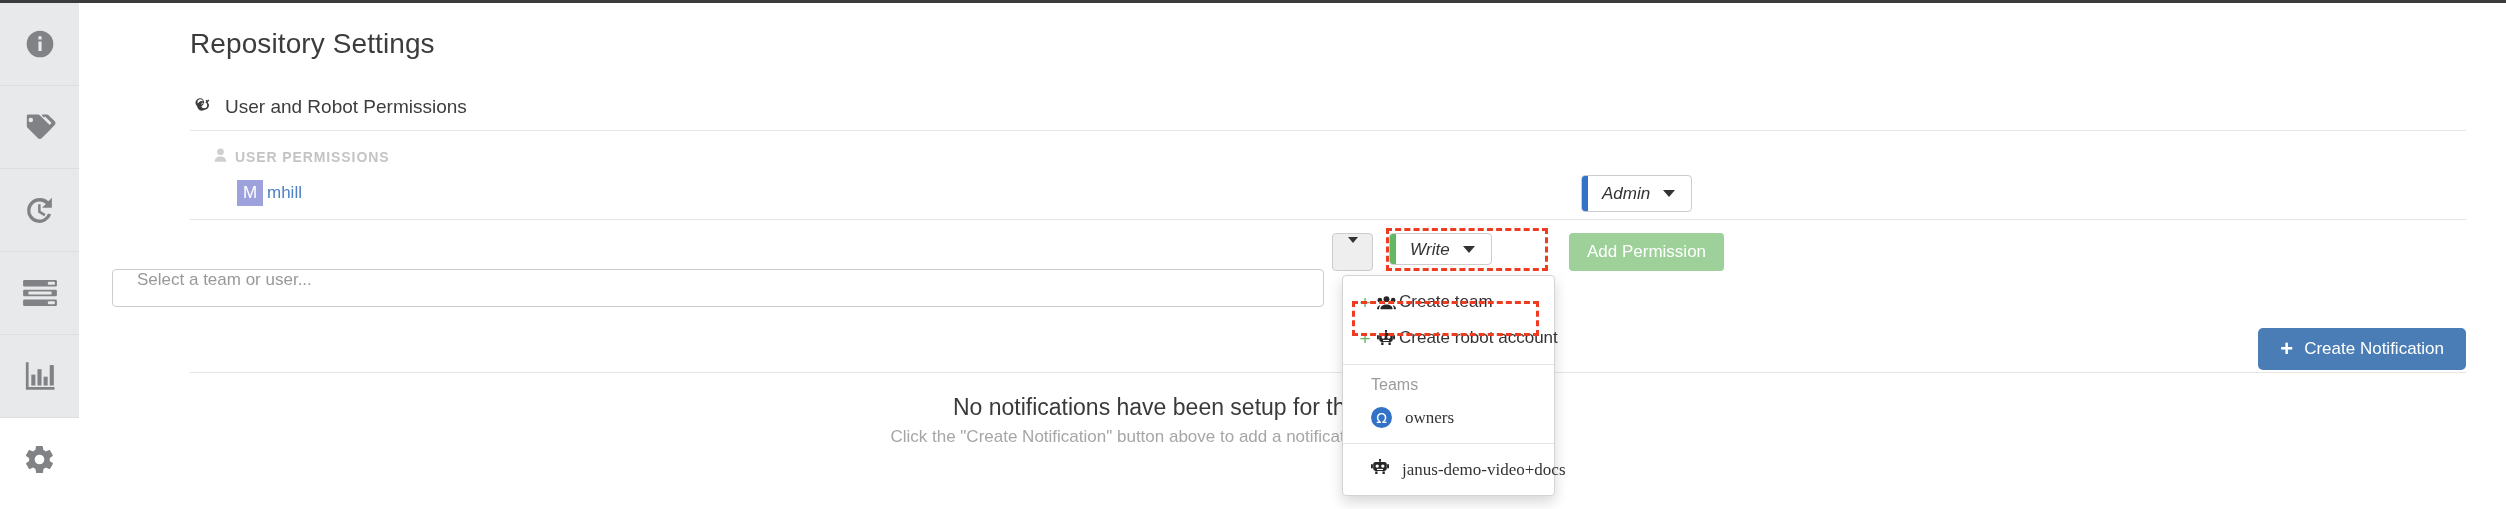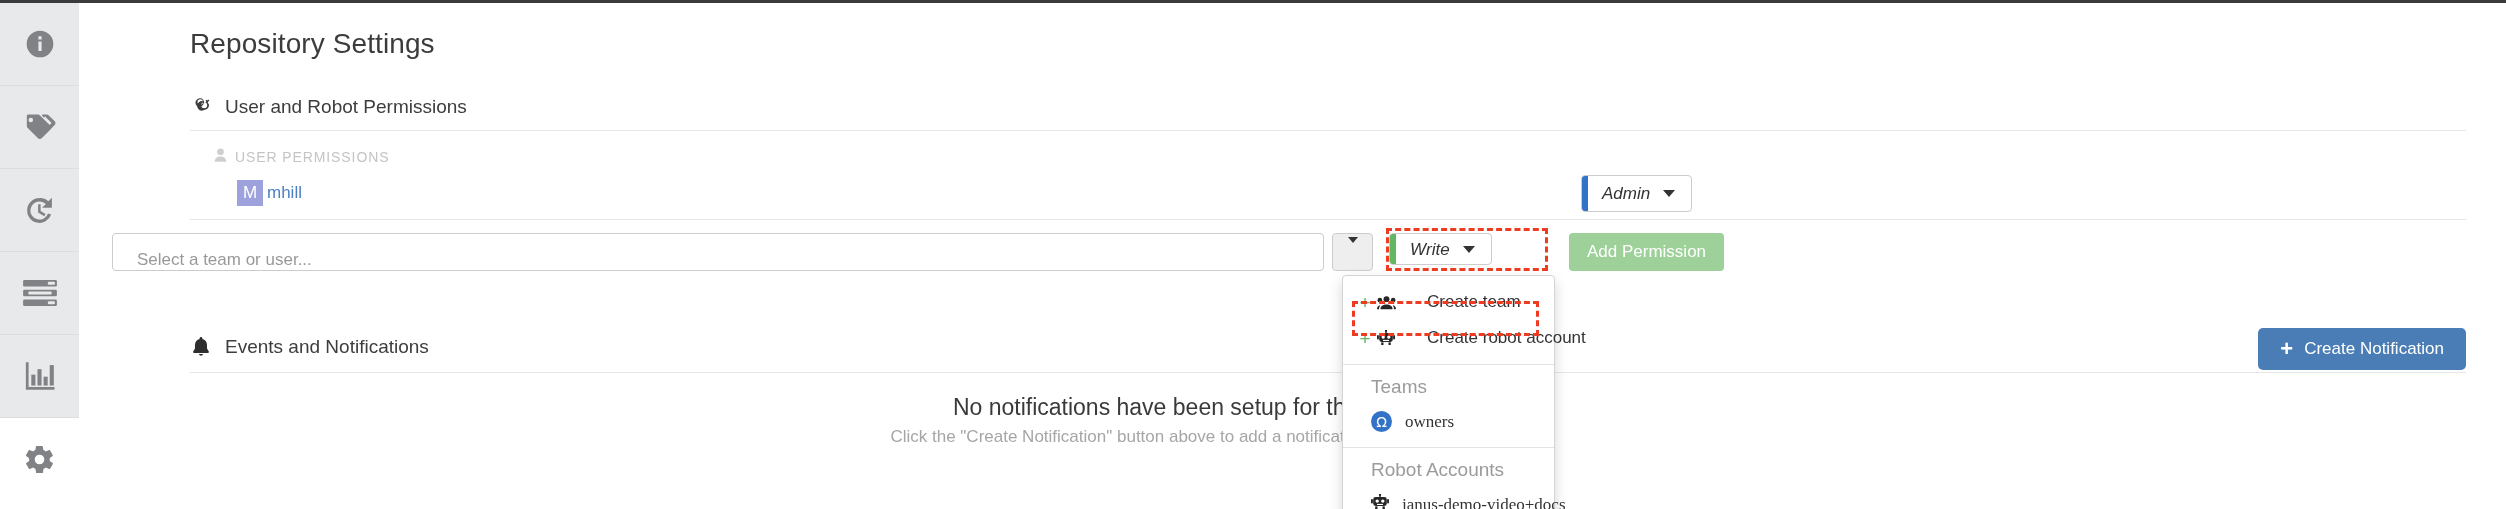--- a/index.html
+++ b/index.html
@@ -106,21 +106,21 @@
   
   .perm-label {
     position: absolute;
     left: 135px;
     display: flex;
     align-items: center;
     gap: 8px;
     font-size: 14px;
     letter-spacing: 0.9px;
     color: #c4c4c4;
-    font-weight: 400;
+    font-weight: 700;
     white-space: nowrap;
   }
 
   
   .entity-row {
     position: absolute;
     left: 111px;
     right: 40px;
     height: 52px;
     display: flex;
@@ -191,26 +191,27 @@
   }
 
   
   .select-input {
     position: absolute;
     height: 38px;
     background: #ffffff;
     border: 1px solid #ccc;
     border-radius: 4px;
     display: flex;
-    align-items: flex-end;
+    align-items: flex-start;
     padding-left: 24px;
     font-size: 17px;
     color: #999;
     cursor: text;
     white-space: nowrap;
+    margin-top: 36px;
   }
   .drop-toggle {
     position: absolute;
     width: 41px; height: 38px;
     background: #eeeeee;
     border: 1px solid #ccc;
     border-radius: 4px;
     display: flex;
     align-items: center;
     justify-content: center;
@@ -268,28 +269,28 @@
     text-align: center;
     line-height: 1;
   }
   .dd-ico {
     width: 26px;
     flex: none;
     display: flex;
     align-items: center;
     justify-content: center;
   }
-  .dd-label { margin-left: 28px; }
+  .dd-label { margin-left: 0; }
   .dd-sep {
     height: 1px;
     background: #e3e3e3;
     margin: 8px 0;
   }
   .dd-head {
-    font-size: 19px;
+    font-size: 16px;
     color: #9b9b9b;
     padding: 3px 0 6px 28px;
     white-space: nowrap;
   }
   .dd-row {
     display: flex;
     align-items: center;
     height: 35px;
     padding: 0 22px 0 28px;
     font-size: 17px;
@@ -519,21 +520,20 @@
 
       <div class="dd-head">Teams</div>
 
       <div class="dd-row">
         <span class="team-badge">Ω</span>
         <span class="dd-label">owners</span>
       </div>
 
       <div class="dd-sep"></div>
 
-      <div class="dd-head">Robot Accounts</div>
 
       <div class="dd-row">
         <span>
           <svg width="18" height="16" viewBox="0 0 18 16">
             <rect x="8.3" y="0" width="1.4" height="3" fill="#262626"></rect>
             <circle cx="9" cy="0.9" r="1.1" fill="#262626"></circle>
             <rect x="2.2" y="3" width="13.6" height="9" rx="2.4" fill="#262626"></rect>
             <circle cx="6.2" cy="7.1" r="1.7" fill="#ffffff"></circle>
             <circle cx="11.8" cy="7.1" r="1.7" fill="#ffffff"></circle>
             <rect x="6" y="9.9" width="6" height="1.1" fill="#ffffff"></rect>
@@ -541,29 +541,20 @@
             <rect x="16.1" y="5" width="1.9" height="4.4" rx=".9" fill="#262626"></rect>
             <rect x="4.2" y="12.4" width="2.3" height="2.6" fill="#262626"></rect>
             <rect x="11.5" y="12.4" width="2.3" height="2.6" fill="#262626"></rect>
           </svg>
         </span>
         <span class="dd-label">janus-demo-video+docs</span>
       </div>
 
     </div>
 
-    <div class="section-head" style="top:333px;">
-      <span class="sec-icon">
-        <svg width="18" height="20" viewBox="0 0 18 20">
-          <path fill="#2e2e2e" d="M9 0c-.8 0-1.4.6-1.4 1.4v.5C4.9 2.5 3 4.9 3 7.8v3.6L1.2 14.4c-.4.7.1 1.5.9 1.5h13.8c.8 0 1.3-.8.9-1.5L15 11.4V7.8c0-2.9-1.9-5.3-4.6-5.9v-.5C10.4.6 9.8 0 9 0z"></path>
-          <path fill="#2e2e2e" d="M6.8 17a2.3 2.3 0 0 0 4.4 0z"></path>
-        </svg>
-      </span>
-      <span class="sec-title">Events and Notifications</span>
-    </div>
 
     <button class="btn-blue" style="right:40px; top:325px;">
       <span class="plus">+</span>
       <span>Create Notification</span>
     </button>
 
     <div class="section-rule" style="top:369px;"></div>
 
     <div class="empty-title" style="top:391px; left:-79px;">No notifications have been setup for this repository.</div>
     <div class="empty-sub" style="top:424px; left:-79px;">Click the "Create Notification" button above to add a notification for a repository event.</div>

